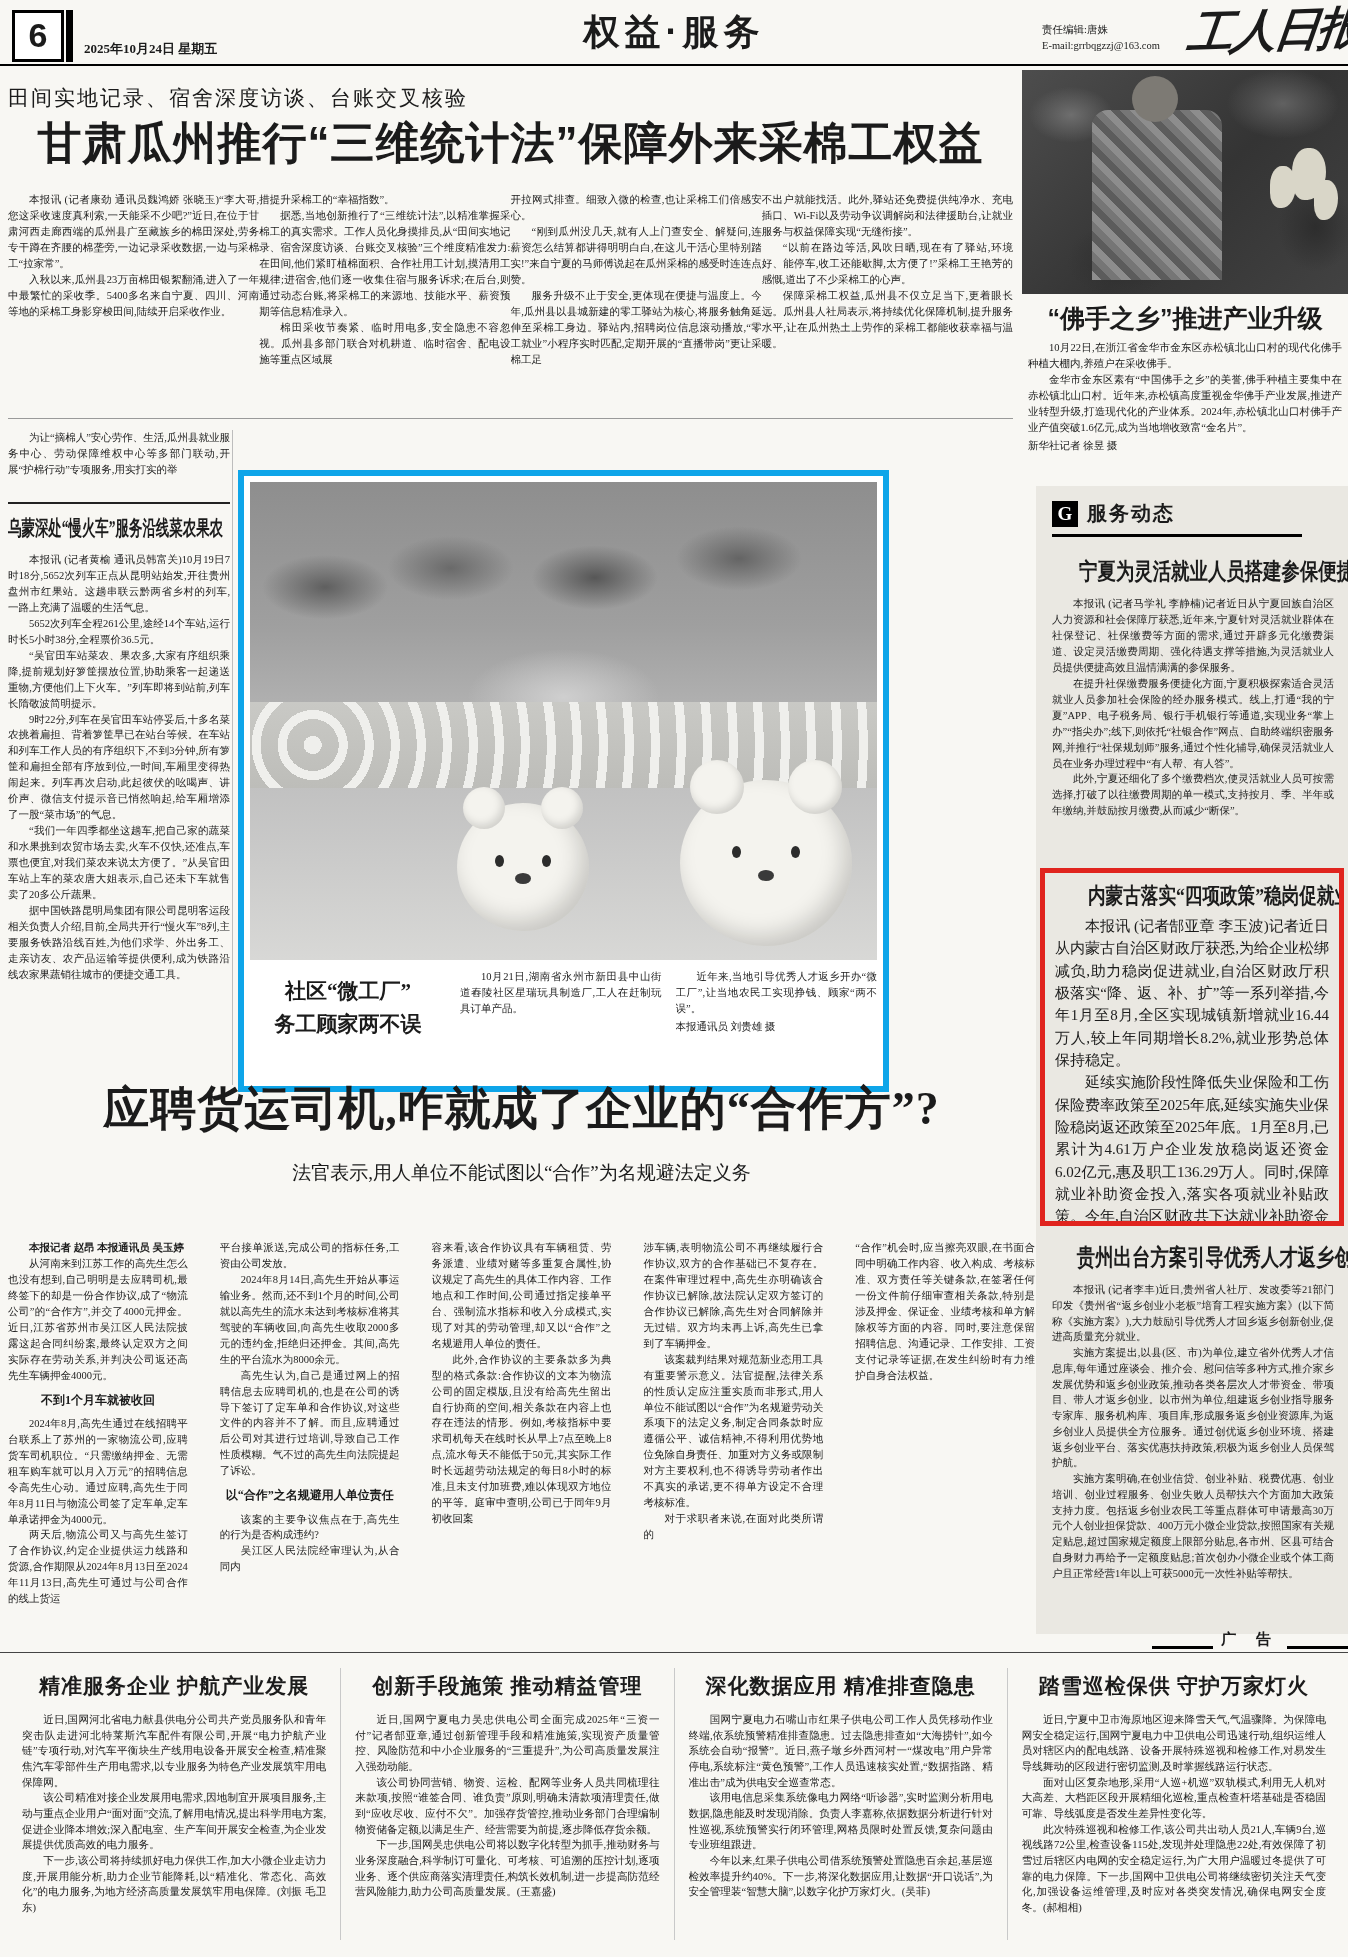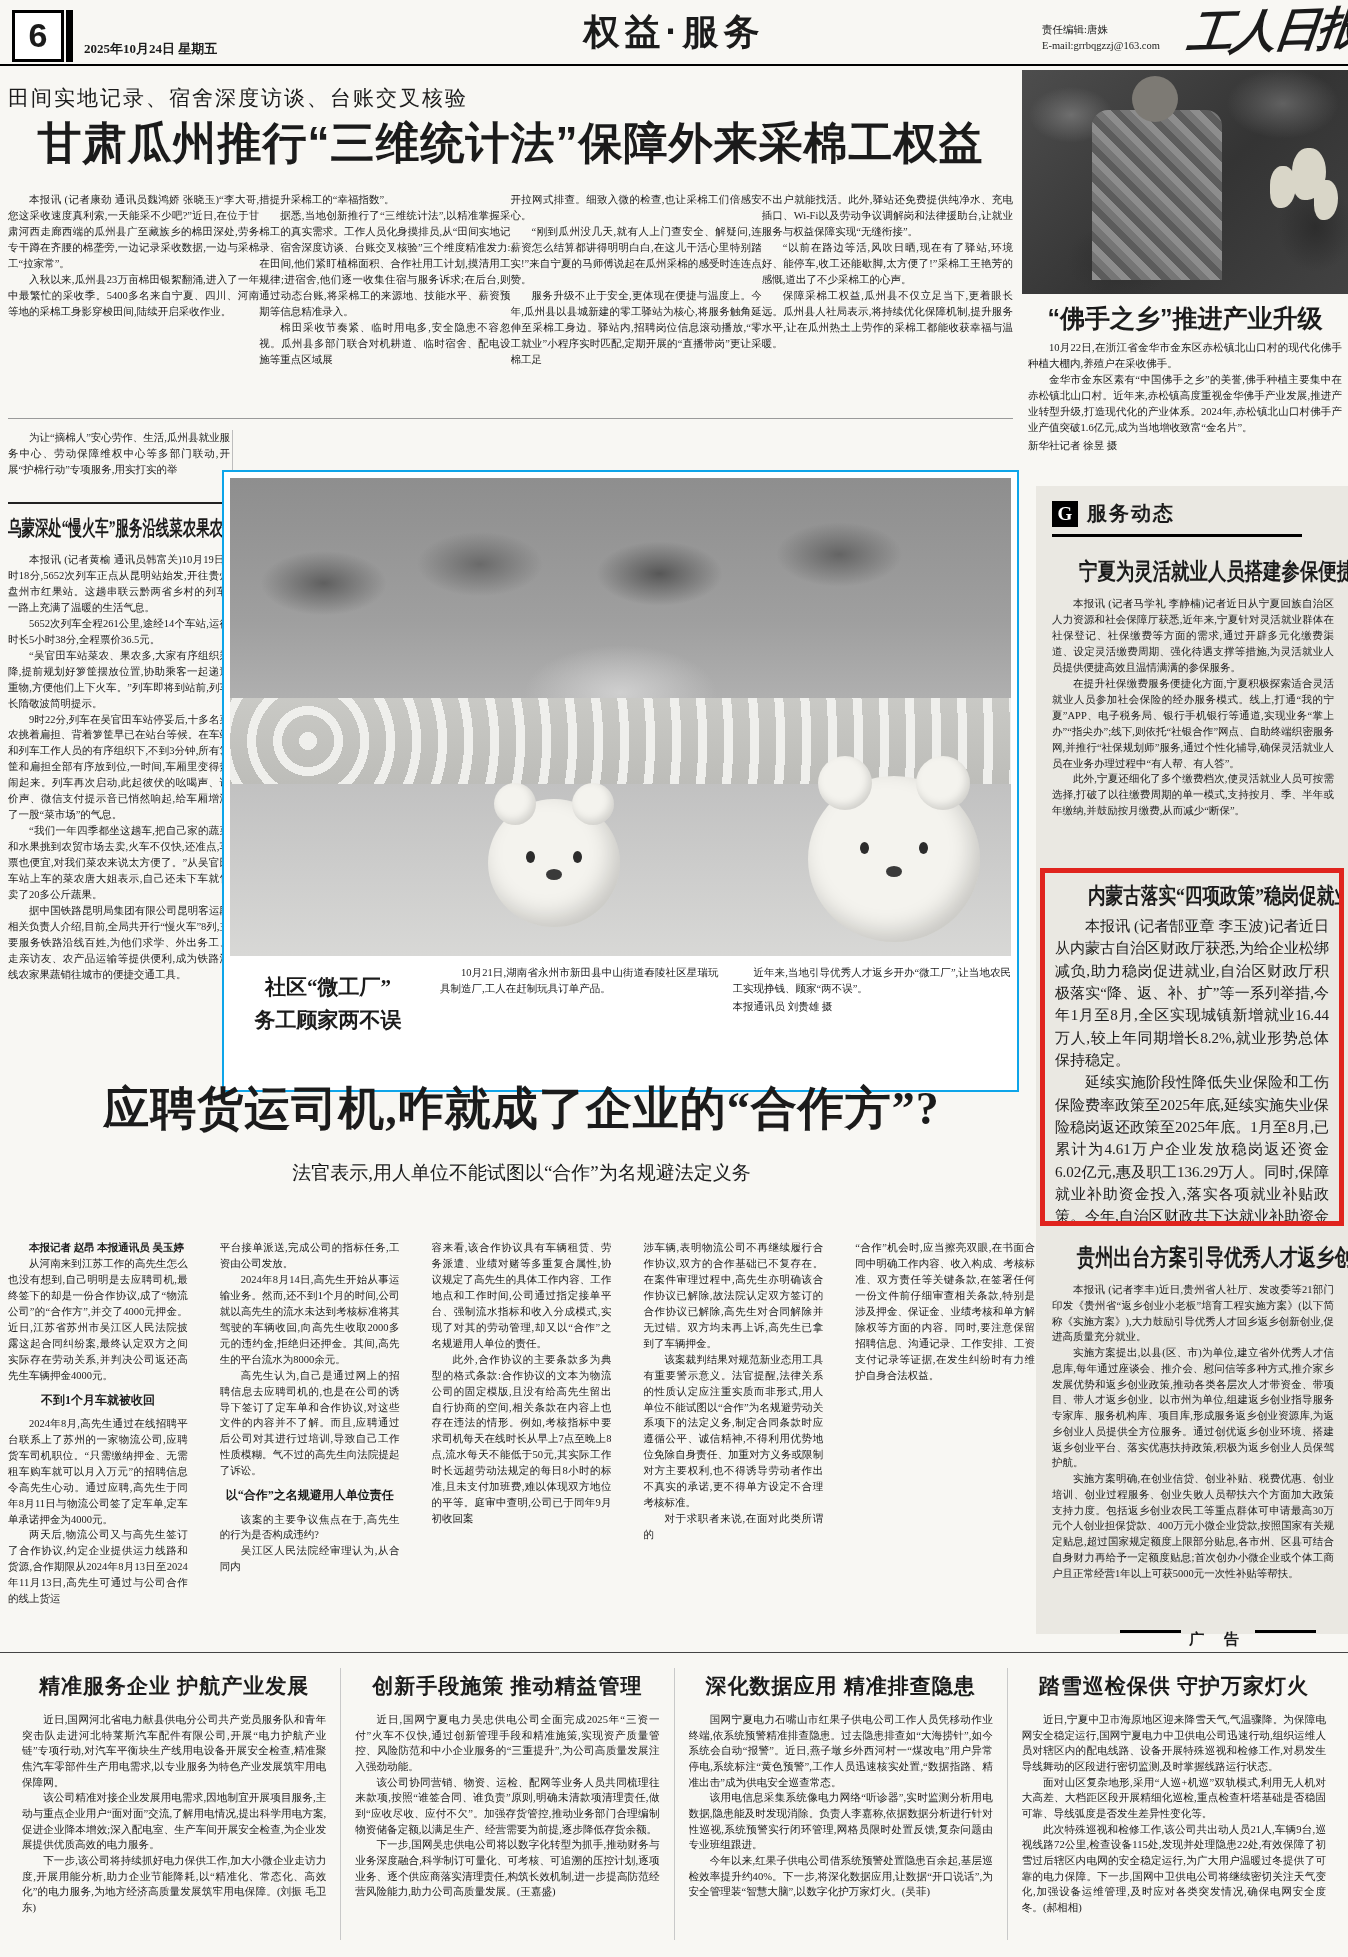--- a/index.html
+++ b/index.html
@@ -49,21 +49,21 @@
   .bf-head{left:1022px;top:302px;width:326px;text-align:center;font-size:25px;font-weight:900}
   .bf-body{left:1028px;top:340px;width:314px;height:132px}
   
   .cont-txt{left:8px;top:430px;width:222px;height:64px}
   .wm-rule{left:8px;top:502px;width:222px;height:2px;background:#222}
   .wm-head{left:8px;top:514px;width:222px;height:28px;overflow:visible;white-space:nowrap}
   .wm-head span{display:inline-block;font-size:21px;font-weight:bold;transform:scaleX(.64);transform-origin:0 50%}
   .wm-body{left:8px;top:552px;width:222px;height:500px}
   .vrule1{left:232px;top:430px;width:1px;height:655px;background:#bdbdbd}
   
-  .pbox{left:222px;top:470px;width:797px;height:622px;border:2px solid #0ea5e9;background:#fff;
+  .pbox{left:238px;top:470px;width:651px;height:622px;border:6px solid #0ea5e9;background:#fff;
         box-sizing:border-box;padding:6px;display:flex;flex-direction:column}
   .photo2{position:relative;width:100%;height:478px;overflow:hidden;
     background:
       radial-gradient(90px 46px at 12% 22%,#5f5f5f,transparent 70%),
       radial-gradient(90px 46px at 32% 18%,#6a6a6a,transparent 70%),
       radial-gradient(90px 46px at 55% 20%,#575757,transparent 70%),
       radial-gradient(90px 46px at 78% 16%,#646464,transparent 70%),
       radial-gradient(120px 60px at 50% 45%,#cfcfcf,transparent 80%),
       linear-gradient(#8e8e8e 0%,#9f9f9f 30%,#c0c0c0 62%,#d8d8d6 100%)}
   .tableband{position:absolute;left:0;top:46%;width:100%;height:18%;
@@ -101,21 +101,21 @@
   .nx-head{left:1040px;top:556px}
   .nx-body{left:1052px;top:596px;width:282px;height:266px}
   .redbox{left:1040px;top:868px;width:304px;height:358px;border:5px solid #e0241e;box-sizing:border-box;
           padding:6px 10px;overflow:hidden}
   .nm-head{width:100%;text-align:center;white-space:nowrap;margin:2px 0 4px}
   .nm-head span{display:inline-block;font-size:22px;font-weight:bold;transform:scaleX(.8)}
   .nm-body{font-size:15px;line-height:1.49}
   .gz-head{left:1040px;top:1242px}
   .gz-body{left:1052px;top:1282px;width:282px;height:348px;line-height:1.5}
   
-  .adwrap{left:1120px;top:1630px;width:196px;display:flex;align-items:flex-start;gap:8px}
+  .adwrap{left:1152px;top:1630px;width:196px;display:flex;align-items:flex-end;gap:8px}
   .adline{flex:1;height:3px;background:#000}
   .adtext{font-size:15px;font-weight:bold;letter-spacing:8px}
   .botrule{left:0;top:1652px;width:1348px;height:1px;background:#444}
   .bottom{left:8px;top:1668px;width:1332px;height:272px;display:flex}
   .bart{flex:1;padding:0 14px;overflow:hidden}
   .bart+.bart{border-left:1px solid #c9c9c9}
   .bart h3{margin:4px 0 12px;text-align:center;font-size:21px;font-weight:bold;letter-spacing:1px}
   .bart .body-txt{font-size:10.6px;line-height:1.48}
 </style>
 </head>
@@ -295,21 +295,21 @@
     <h3>精准服务企业  护航产业发展</h3>
     <div class="body-txt just">
         <div class="p">近日,国网河北省电力献县供电分公司共产党员服务队和青年突击队走进河北特莱斯汽车配件有限公司,开展“电力护航产业链”专项行动,对汽车平衡块生产线用电设备开展安全检查,精准聚焦汽车零部件生产用电需求,以专业服务为特色产业发展筑牢用电保障网。</div>
         <div class="p">该公司精准对接企业发展用电需求,因地制宜开展项目服务,主动与重点企业用户“面对面”交流,了解用电情况,提出科学用电方案,促进企业降本增效;深入配电室、生产车间开展安全检查,为企业发展提供优质高效的电力服务。</div>
         <div class="p">下一步,该公司将持续抓好电力保供工作,加大小微企业走访力度,开展用能分析,助力企业节能降耗,以“精准化、常态化、高效化”的电力服务,为地方经济高质量发展筑牢用电保障。(刘振 毛卫东)</div>
       </div>
   </div>
   <div class="bart">
     <h3>创新手段施策  推动精益管理</h3>
     <div class="body-txt just">
-        <div class="p">近日,国网宁夏电力吴忠供电公司全面完成2025年“三资一付”火车不仅快,通过创新管理手段和精准施策,实现资产质量管控、风险防范和中小企业服务的“三重提升”,为公司高质量发展注入强劲动能。</div>
+        <div class="p">近日,国网宁夏电力吴忠供电公司全面完成2025年“三资一付”记者郜亚章,通过创新管理手段和精准施策,实现资产质量管控、风险防范和中小企业服务的“三重提升”,为公司高质量发展注入强劲动能。</div>
         <div class="p">该公司协同营销、物资、运检、配网等业务人员共同梳理往来款项,按照“谁签合同、谁负责”原则,明确未清款项清理责任,做到“应收尽收、应付不欠”。加强存货管控,推动业务部门合理编制物资储备定额,以满足生产、经营需要为前提,逐步降低存货余额。</div>
         <div class="p">下一步,国网吴忠供电公司将以数字化转型为抓手,推动财务与业务深度融合,科学制订可量化、可考核、可追溯的压控计划,逐项业务、逐个供应商落实清理责任,构筑长效机制,进一步提高防范经营风险能力,助力公司高质量发展。(王嘉盛)</div>
       </div>
   </div>
   <div class="bart">
     <h3>深化数据应用  精准排查隐患</h3>
     <div class="body-txt just">
         <div class="p">国网宁夏电力石嘴山市红果子供电公司工作人员凭移动作业终端,依系统预警精准排查隐患。过去隐患排查如“大海捞针”,如今系统会自动“报警”。近日,燕子墩乡外西河村一“煤改电”用户异常停电,系统标注“黄色预警”,工作人员迅速核实处置,“数据指路、精准出击”成为供电安全巡查常态。</div>
         <div class="p">该用电信息采集系统像电力网络“听诊器”,实时监测分析用电数据,隐患能及时发现消除。负责人李嘉称,依据数据分析进行针对性巡视,系统预警实行闭环管理,网格员限时处置反馈,复杂问题由专业班组跟进。</div>
         <div class="p">今年以来,红果子供电公司借系统预警处置隐患百余起,基层巡检效率提升约40%。下一步,将深化数据应用,让数据“开口说话”,为安全管理装“智慧大脑”,以数字化护万家灯火。(吴菲)</div>

